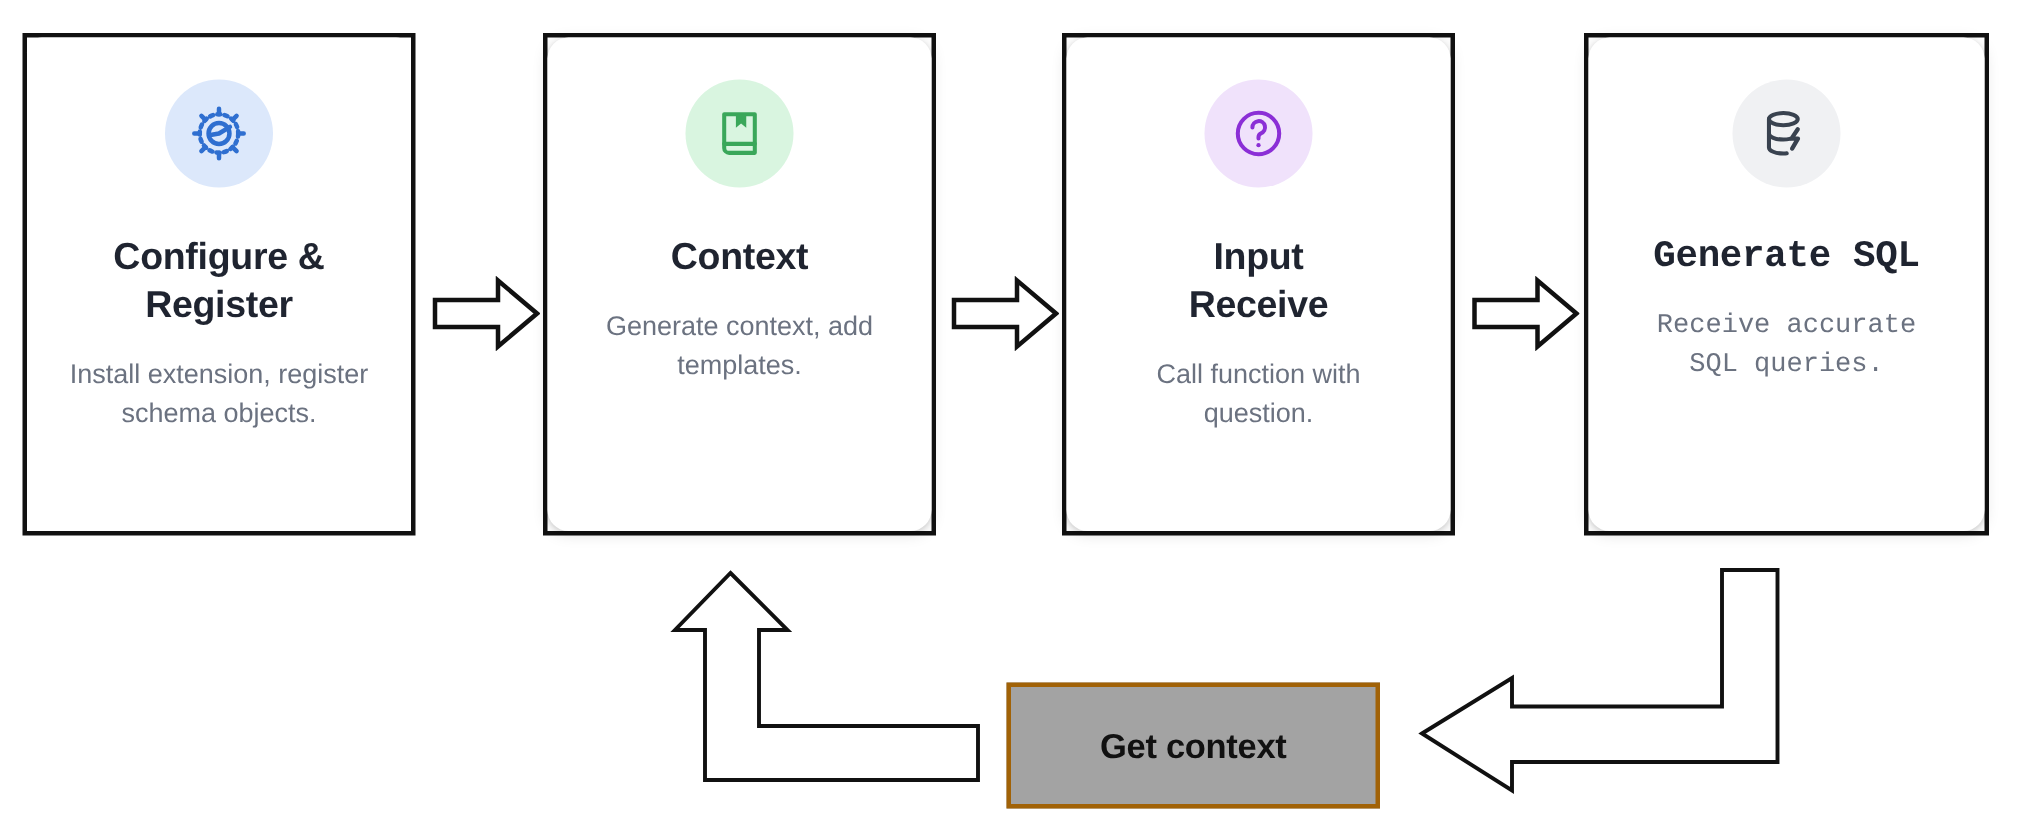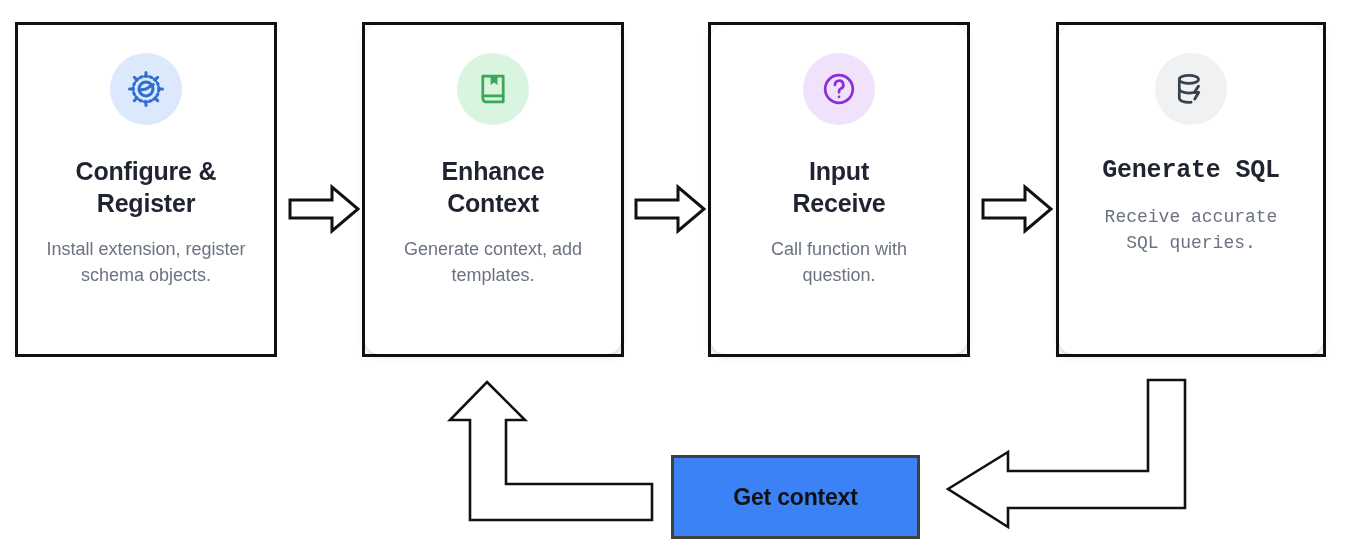--- a/index.html
+++ b/index.html
@@ -66,23 +66,23 @@
     color: #6b7280;
     line-height: 1.42;
     text-align: center;
     padding: 0 24px;
   }
   .flow-arrow {
     position: absolute;
   }
   .loop-box {
     position: absolute;
-    border: 3px solid #404040;
+    border: 3px solid #a16207;
     box-sizing: border-box;
-    background: #3b82f6;
+    background: #a3a3a3;
     display: flex;
     align-items: center;
     justify-content: center;
   }
   .loop-box-label {
     font-size: 23px;
     font-weight: bold;
     color: #111111;
     letter-spacing: -0.2px;
   }
@@ -126,21 +126,20 @@
       <div class="icon-badge" style="background:#d9f5e0;">
         <span>
           <svg width="36" height="36" viewBox="0 0 24 24" fill="none" stroke="#3aa75a" stroke-width="1.8" stroke-linecap="round" stroke-linejoin="round">
             <path d="M5.2 3.4h13.6v17.2H7.4a2.2 2.2 0 0 1-2.2-2.2z"></path>
             <path d="M5.2 16.6h13.6"></path>
             <path d="M10.4 3.4h4.6v6l-2.3-1.8-2.3 1.8z" fill="#3aa75a" stroke="none"></path>
           </svg>
         </span>
       </div>
       <div class="step-title">
-        <div>Enhance</div>
         <div>Context</div>
       </div>
       <div class="step-desc">Generate context, add templates.</div>
     </div>
   </div>
 
   <div class="flow-arrow" style="left:634px; top:184px; width:72px; height:50px;">
     <span>
       <svg width="72" height="50" viewBox="0 0 72 50">
         <polygon points="2,16 44,16 44,3 70,25 44,47 44,34 2,34" fill="#ffffff" stroke="#111111" stroke-width="3" stroke-linejoin="miter"></polygon>

